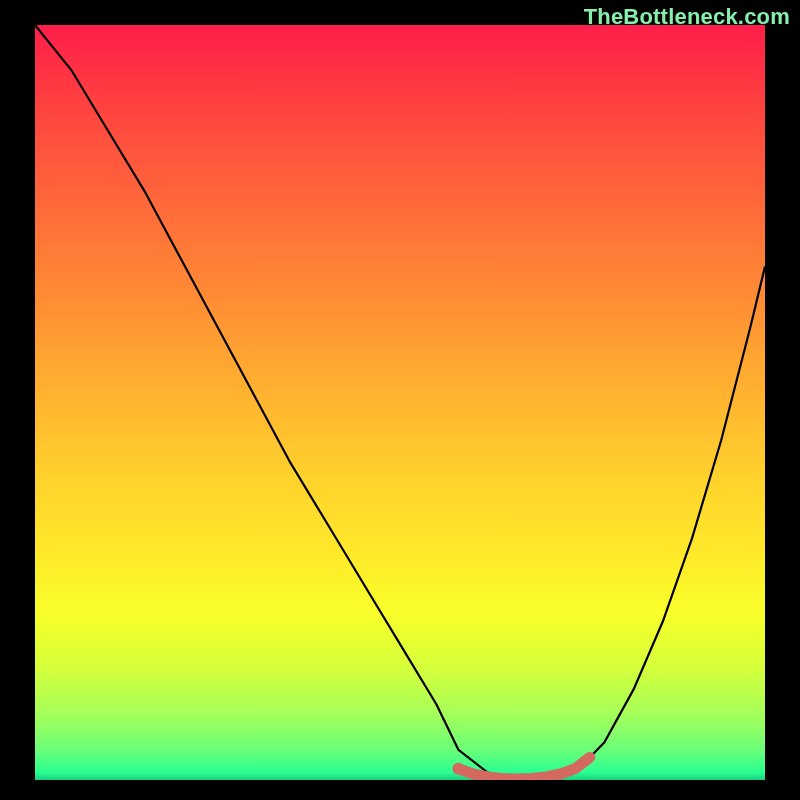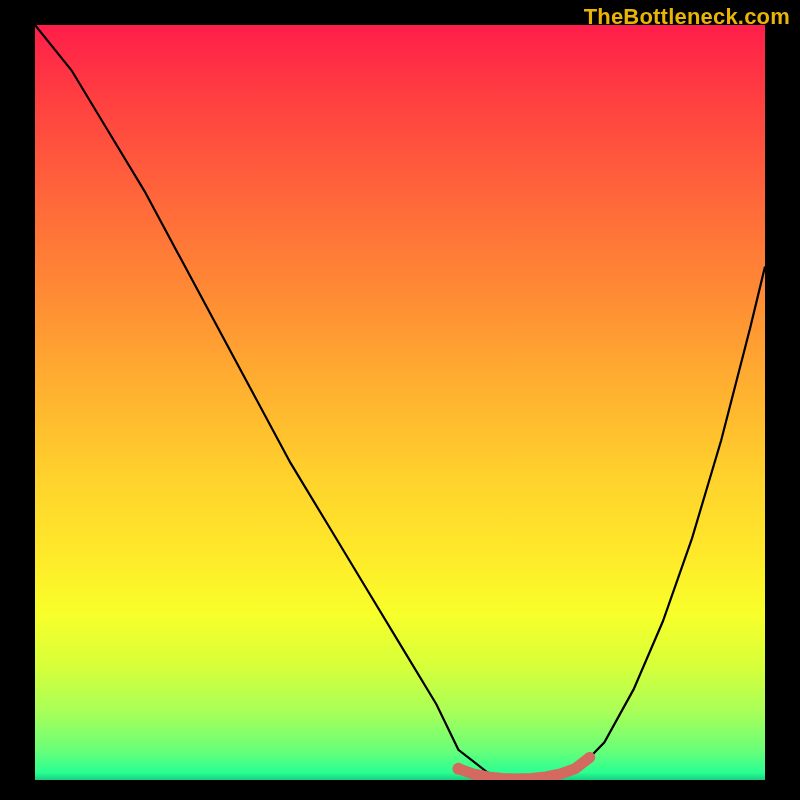--- a/index.html
+++ b/index.html
@@ -8,21 +8,21 @@
     height: 800px;
     background: #000;
     position: relative;
     font-family: Arial, sans-serif;
     overflow: hidden;
   }
   .watermark {
     position: absolute;
     top: 4px;
     right: 10px;
-    color: #eab308;
+    color: #86efac;
     font-size: 22px;
     font-weight: bold;
     z-index: 3;
     letter-spacing: 0.2px;
   }
   .plot-area {
     position: absolute;
     left: 35px;
     top: 25px;
     width: 730px;

